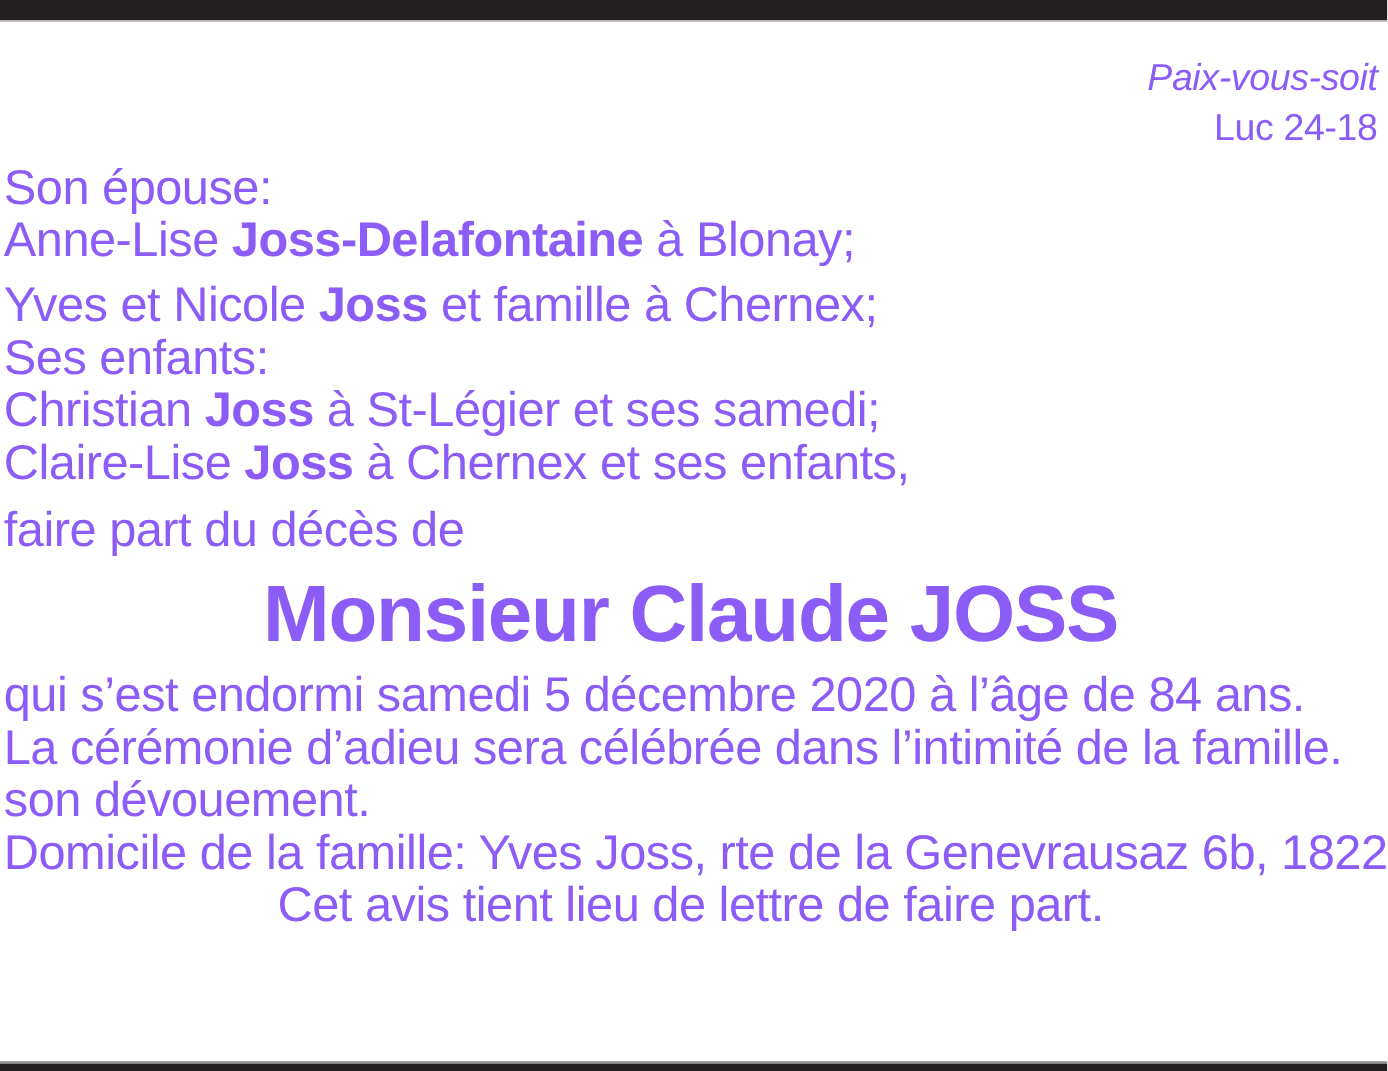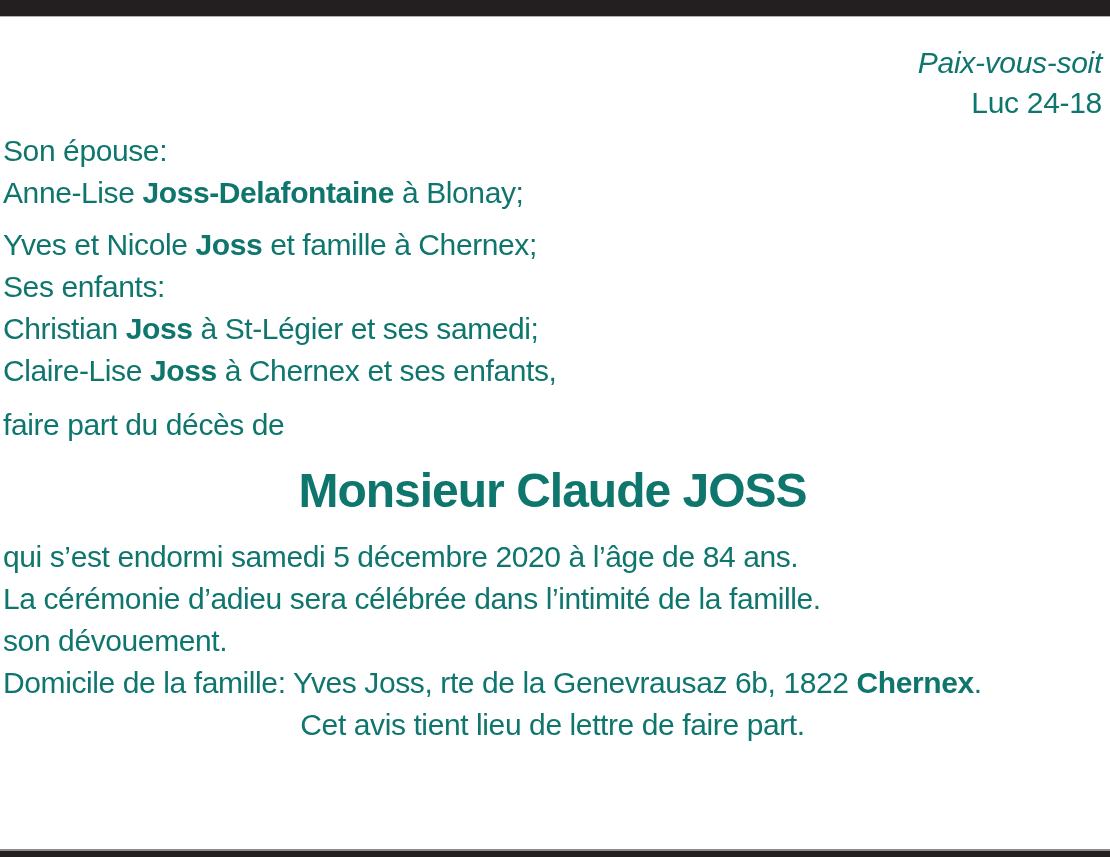--- a/index.html
+++ b/index.html
@@ -4,21 +4,21 @@
 <style>
   * { margin: 0; padding: 0; box-sizing: border-box; }
   html, body { background: #ffffff; }
   .page {
     position: relative;
     width: 1110px;
     height: 857px;
     background: #ffffff;
     overflow: hidden;
     font-family: "Liberation Sans", sans-serif;
-    color: #0f766e;
+    color: #8b5cf6;
   }
   .top-bar {
     height: 17px;
     background: #231f20;
     border-bottom: 1px solid #b3b0b1;
   }
   .footer {
     position: absolute;
     left: 0; right: 0; bottom: 0;
   }
@@ -31,36 +31,36 @@
   .epigraph {
     margin-top: 26px;
     text-align: right;
     font-size: 30px;
     line-height: 40px;
     letter-spacing: -0.3px;
   }
   .epigraph .motto { font-style: italic; }
 
   .line {
-    font-size: 30px;
+    font-size: 39px;
     line-height: 42px;
     letter-spacing: -0.4px;
     white-space: nowrap;
   }
   .b { font-weight: bold; }
 
   .block-spouse   { margin-top: 7px; }
   .block-children { margin-top: 10px; }
   .block-intro    { margin-top: 12px; }
 
   .deceased-name {
     margin-top: 4px;
     margin-bottom: 4px;
     text-align: center;
-    font-size: 48px;
+    font-size: 64px;
     line-height: 82px;
     font-weight: bold;
     letter-spacing: -1px;
     white-space: nowrap;
   }
   .closing { text-align: center; }
 </style>
 </head>
 <body>
 

